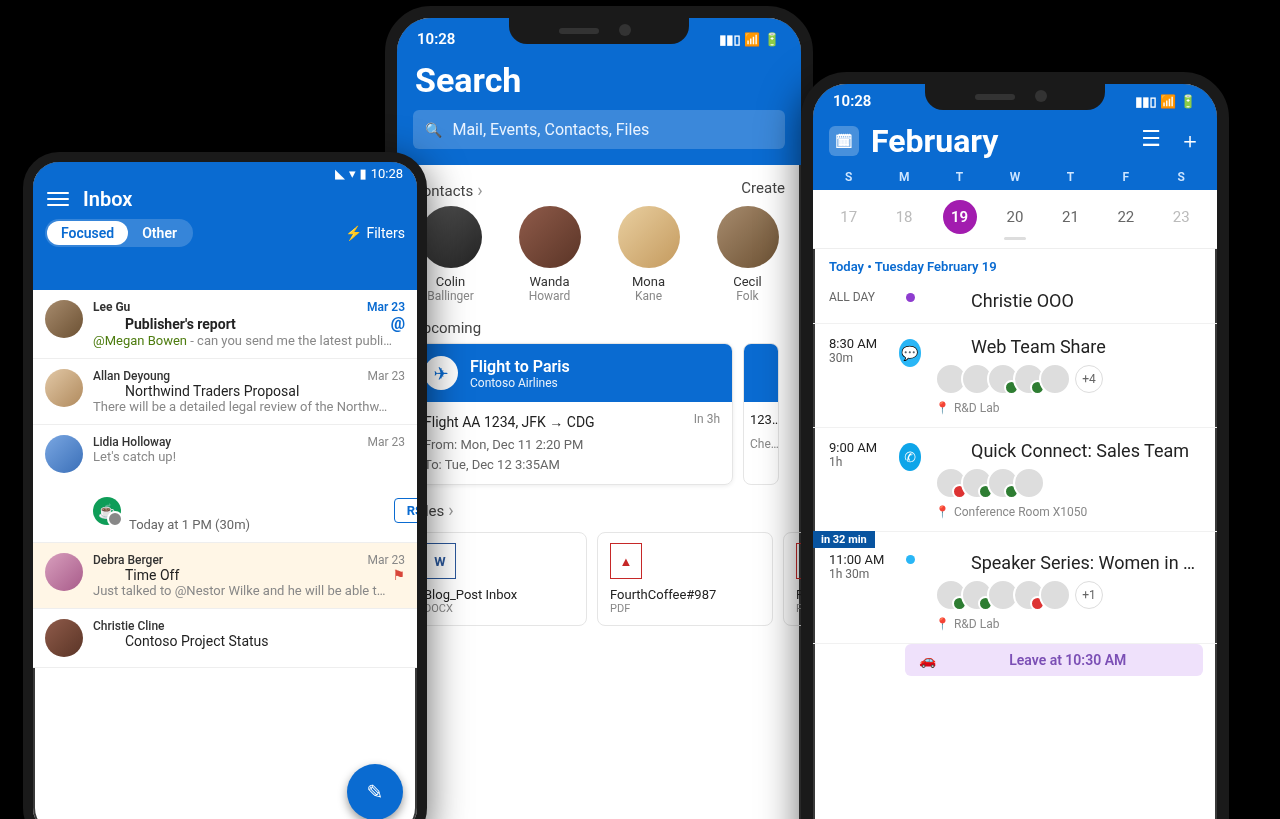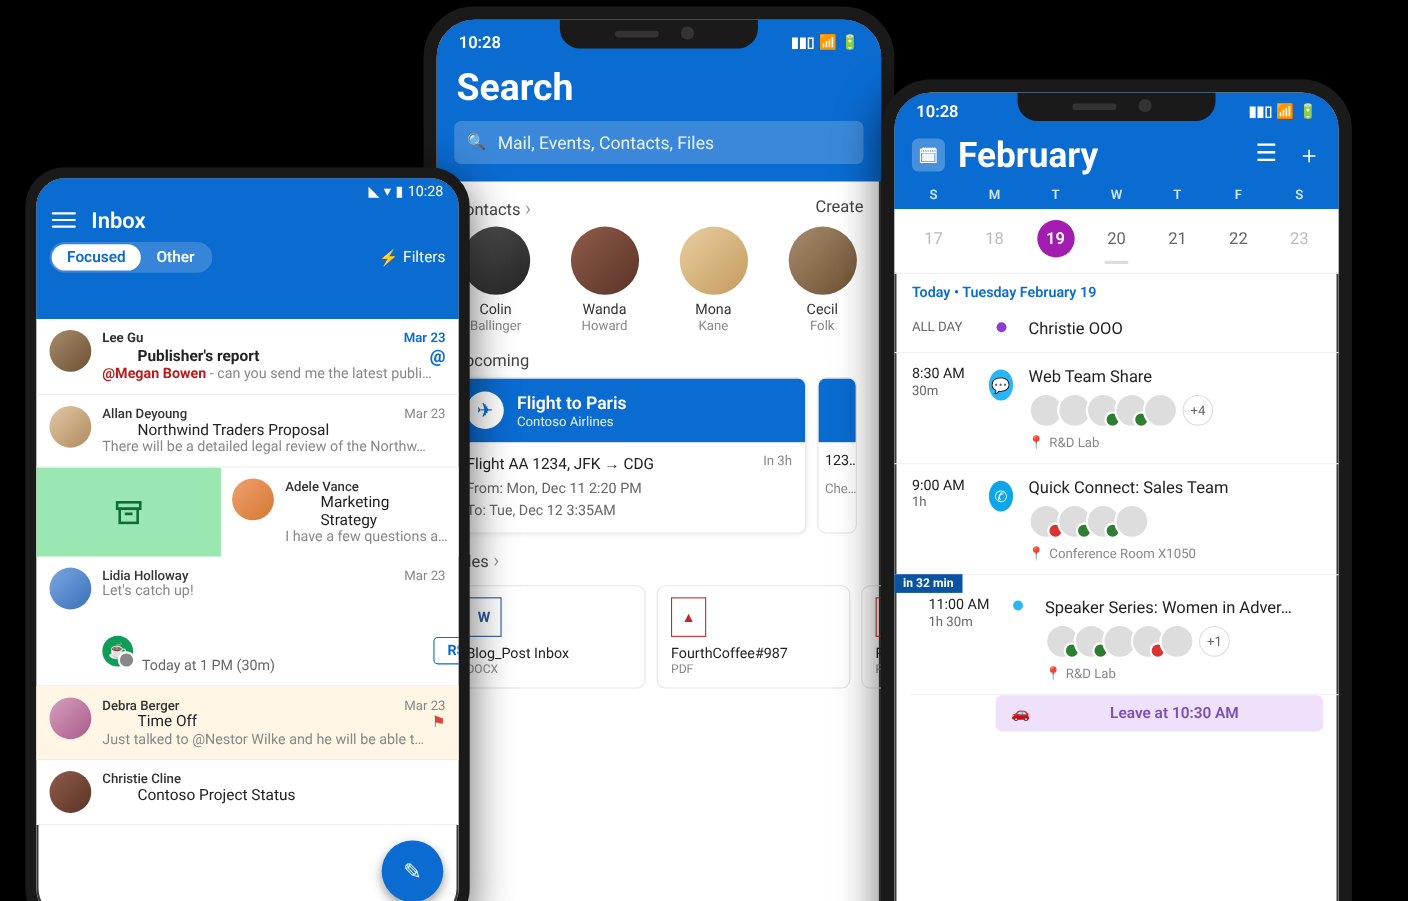--- a/index.html
+++ b/index.html
@@ -52,21 +52,21 @@
   .msg { display:flex; gap:10px; padding:10px 12px; border-bottom:1px solid #eee; position:relative;}
   .avatar { width:38px;height:38px;border-radius:50%; background:#ccc; flex:0 0 38px; display:flex;align-items:center;justify-content:center;color:#fff;font-weight:700;}
   .msg-body { flex:1; min-width:0;}
   .msg-top { display:flex; justify-content:space-between; align-items:baseline;}
   .sender { font-weight:700; font-size:12px;}
   .date { font-size:12px; color:#0a6bd1; font-weight:600;}
   .date.gray{color:#888;font-weight:400;}
   .subject{font-size:14px; color:#222;margin-left:32px;}
   .subject.bold{font-weight:700;}
   .preview{font-size:13px;color:#888;white-space:nowrap;overflow:hidden;text-overflow:ellipsis;}
-  .mention{color:#b91c1c;font-weight:700;}
+  .mention{color:#4d7c0f;font-weight:400;}
   .at-badge{color:#0a6bd1;font-weight:800;font-size:16px;}
   .flag{color:#d8463a;font-size:14px;}
   .msg.highlight{background:#fff6e6;}
   .swipe-msg{display:flex;}
   .swipe-action{width:170px;background:#9be7b1;display:flex;align-items:center;justify-content:center;color:#0b6f31;}
   .swipe-main{flex:1;background:#fff;padding:10px 10px;}
   .swipe-main .row1{display:flex;gap:10px;align-items:flex-start;}
   .rsvp-chip{border:1.5px solid #0a6bd1;color:#0a6bd1;font-weight:700;border-radius:4px;padding:4px 12px;font-size:13px;}
   .meeting-icon{width:28px;height:28px;border-radius:50%;background:#0f9d58;color:#fff;display:flex;align-items:center;justify-content:center;font-size:14px;position:relative;}
   .meeting-icon::after{content:'';position:absolute;right:-2px;bottom:-2px;width:12px;height:12px;border-radius:50%;background:#888;border:2px solid #fff;}
@@ -120,21 +120,21 @@
   .dates-row .d.mark::after{content:'';position:absolute;left:50%;bottom:-6px;transform:translateX(-50%);width:22px;height:3px;background:#ddd;border-radius:2px;}
   .today-line{color:#0a6bd1;font-weight:600;font-size:13px;padding:10px 16px 4px;border-top:1px solid #eee;}
   .evt{display:flex;gap:14px;padding:12px 16px;border-bottom:1px solid #f1f1f1;position:relative;}
   .evt .time{width:56px;flex:0 0 56px;font-size:12px;color:#666;}
   .evt .time .t1{color:#222;font-size:13px;}
   .evt .dot{width:22px;display:flex;align-items:flex-start;justify-content:center;padding-top:3px;}
   .evt .dot span{width:9px;height:9px;border-radius:50%;display:inline-block;}
   .evt .ringicon{width:28px;height:28px;border-radius:50%;background:#29b6f6;color:#fff;display:flex;align-items:center;justify-content:center;font-size:14px;}
   .evt .callicon{width:28px;height:28px;border-radius:50%;background:#0ea5e9;color:#fff;display:flex;align-items:center;justify-content:center;font-size:14px;}
   .evt .main{flex:1;min-width:0;}
-  .evt .title{font-size:15px;color:#222;white-space:nowrap;overflow:hidden;text-overflow:ellipsis;}
+  .evt .title{font-size:18px;color:#222;white-space:nowrap;overflow:hidden;text-overflow:ellipsis;margin-left:36px;}
   .attendees{display:flex;margin:6px 0;align-items:center;}
   .attendees .a{width:28px;height:28px;border-radius:50%;background:#ddd;border:2px solid #fff;margin-left:-6px;position:relative;}
   .attendees .a:first-child{margin-left:0;}
   .attendees .a.green::after{content:'';position:absolute;right:-2px;bottom:-2px;width:11px;height:11px;border-radius:50%;background:#2e7d32;border:2px solid #fff;}
   .attendees .a.red::after{content:'';position:absolute;right:-2px;bottom:-2px;width:11px;height:11px;border-radius:50%;background:#d33;border:2px solid #fff;}
   .attendees .more{margin-left:4px;font-size:12px;color:#666;border:1px solid #ddd;border-radius:50%;width:26px;height:26px;display:inline-flex;align-items:center;justify-content:center;}
   .loc{font-size:12px;color:#888;display:flex;align-items:center;gap:4px;}
   .badge-in{position:absolute;top:-1px;left:0;background:#0854a0;color:#fff;font-size:11px;font-weight:700;padding:2px 8px;}
   .leave-bar{margin:0 14px 0 92px;background:#efe1fb;color:#7b4fb5;border-radius:6px;display:flex;align-items:center;gap:10px;padding:8px 14px;font-weight:600;font-size:14px;}
   .chevron::after{content:'›';color:#999;font-size:18px;margin-left:4px;}
@@ -345,21 +345,21 @@
               <span class="a av-8 green"></span>
               <span class="a av-2"></span>
         </div>
         <div class="loc">
               <span>📍</span>
               <span>Conference Room X1050</span>
             </div>
       </div>
     </div>
 
-    <div style="position:relative;padding-left:15px;">
+    <div style="position:relative;">
       <div class="badge-in">in 32 min</div>
       <div class="evt" style="padding-top:20px;">
         <div class="time">
           <div class="t1">11:00 AM</div>
           <div>1h 30m</div>
         </div>
         <div class="dot">
               <span style="background:#29b6f6;"></span>
             </div>
         <div class="main">
@@ -438,39 +438,20 @@
         <div class="msg-body">
           <div class="msg-top">
             <span class="sender" style="font-weight:500;">Allan Deyoung</span>
             <span class="date gray">Mar 23</span>
           </div>
           <div class="subject">Northwind Traders Proposal</div>
           <div class="preview">There will be a detailed legal review of the Northw…</div>
         </div>
       </div>
 
-      <div class="swipe-msg">
-        <div class="swipe-action">
-          <svg width="28" height="28" viewBox="0 0 24 24" fill="none" stroke="#0b6f31" stroke-width="2">
-                <rect x="3" y="4" width="18" height="5"></rect>
-                <rect x="5" y="9" width="14" height="11"></rect>
-                <line x1="9" y1="13" x2="15" y2="13"></line>
-              </svg>
-        </div>
-        <div class="swipe-main">
-          <div class="row1">
-            <div class="avatar av-3"></div>
-            <div style="flex:1;min-width:0;">
-              <div class="sender" style="font-weight:500;">Adele Vance</div>
-              <div class="subject">Marketing Strategy</div>
-              <div class="preview">I have a few questions a…</div>
-            </div>
-          </div>
-        </div>
-      </div>
 
       <div class="msg" style="flex-wrap:wrap;">
         <div class="avatar av-4"></div>
         <div class="msg-body">
           <div class="msg-top">
             <span class="sender" style="font-weight:500;">Lidia Holloway</span>
             <span class="date gray">Mar 23</span>
           </div>
           <div class="preview">Let's catch up!</div>
         </div>

